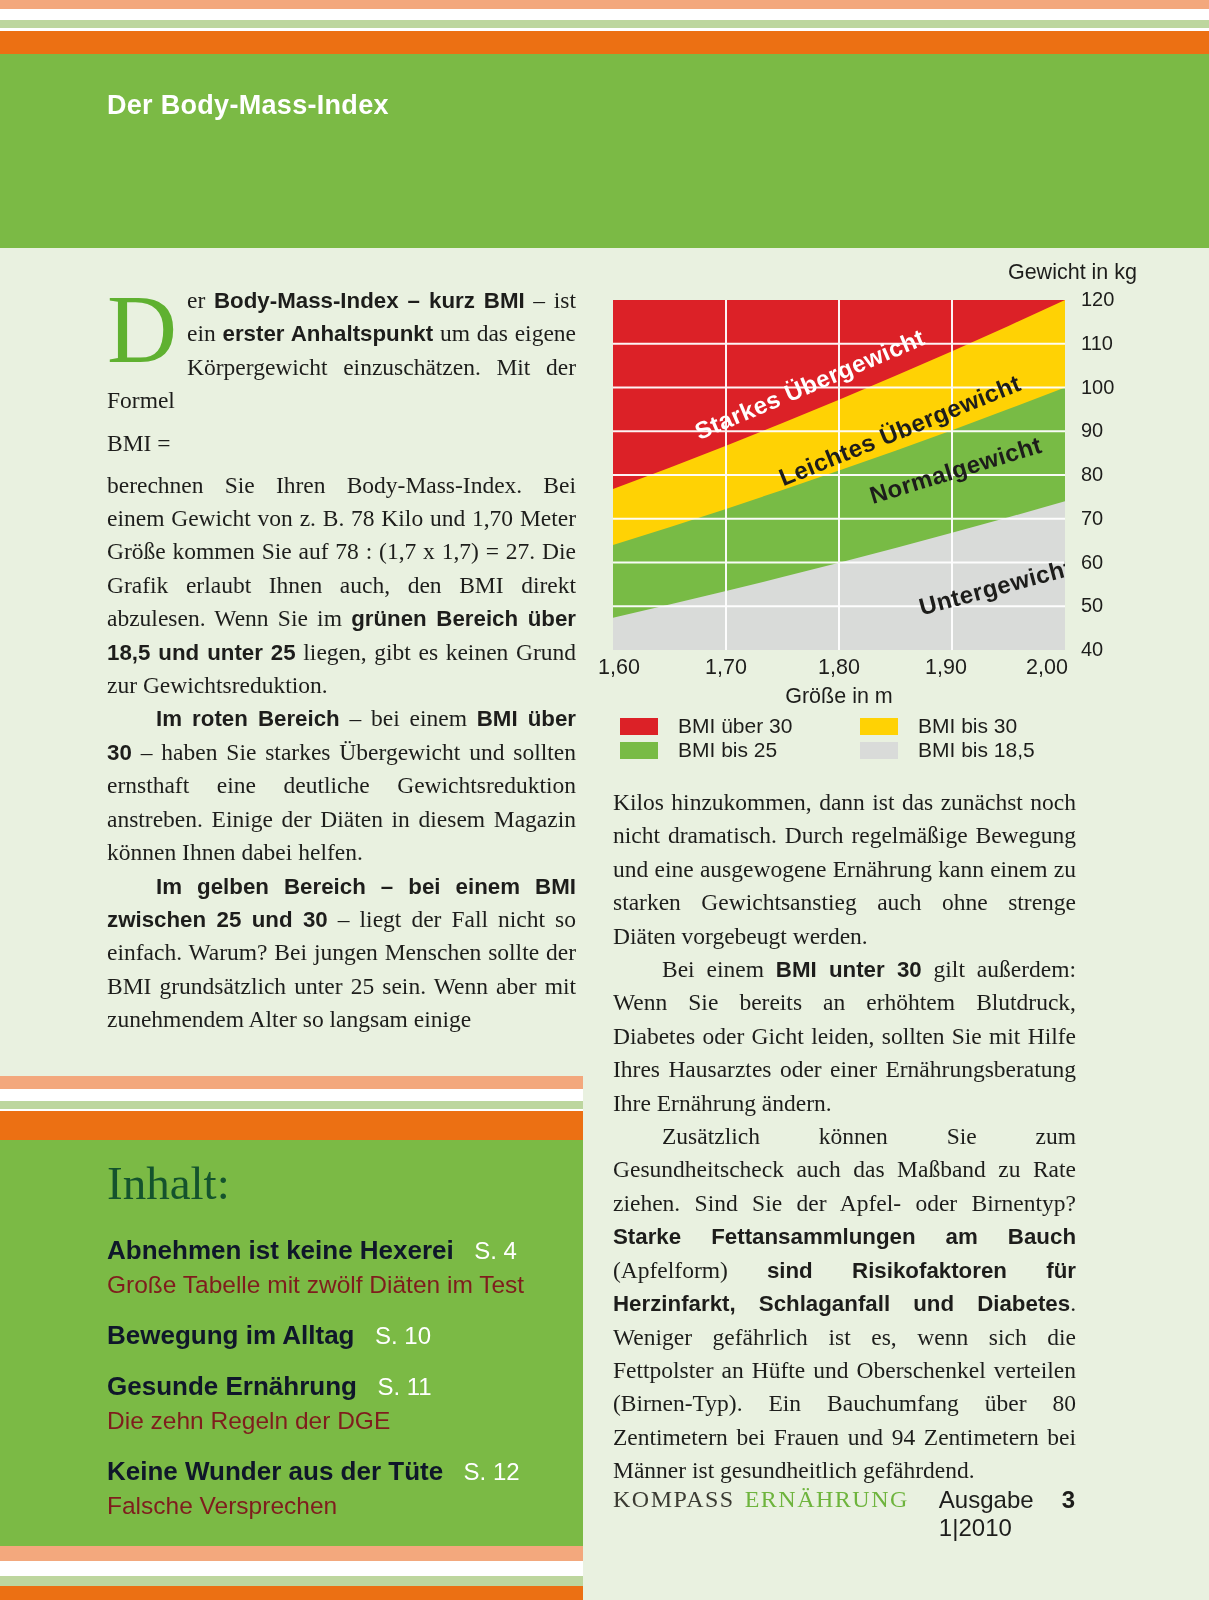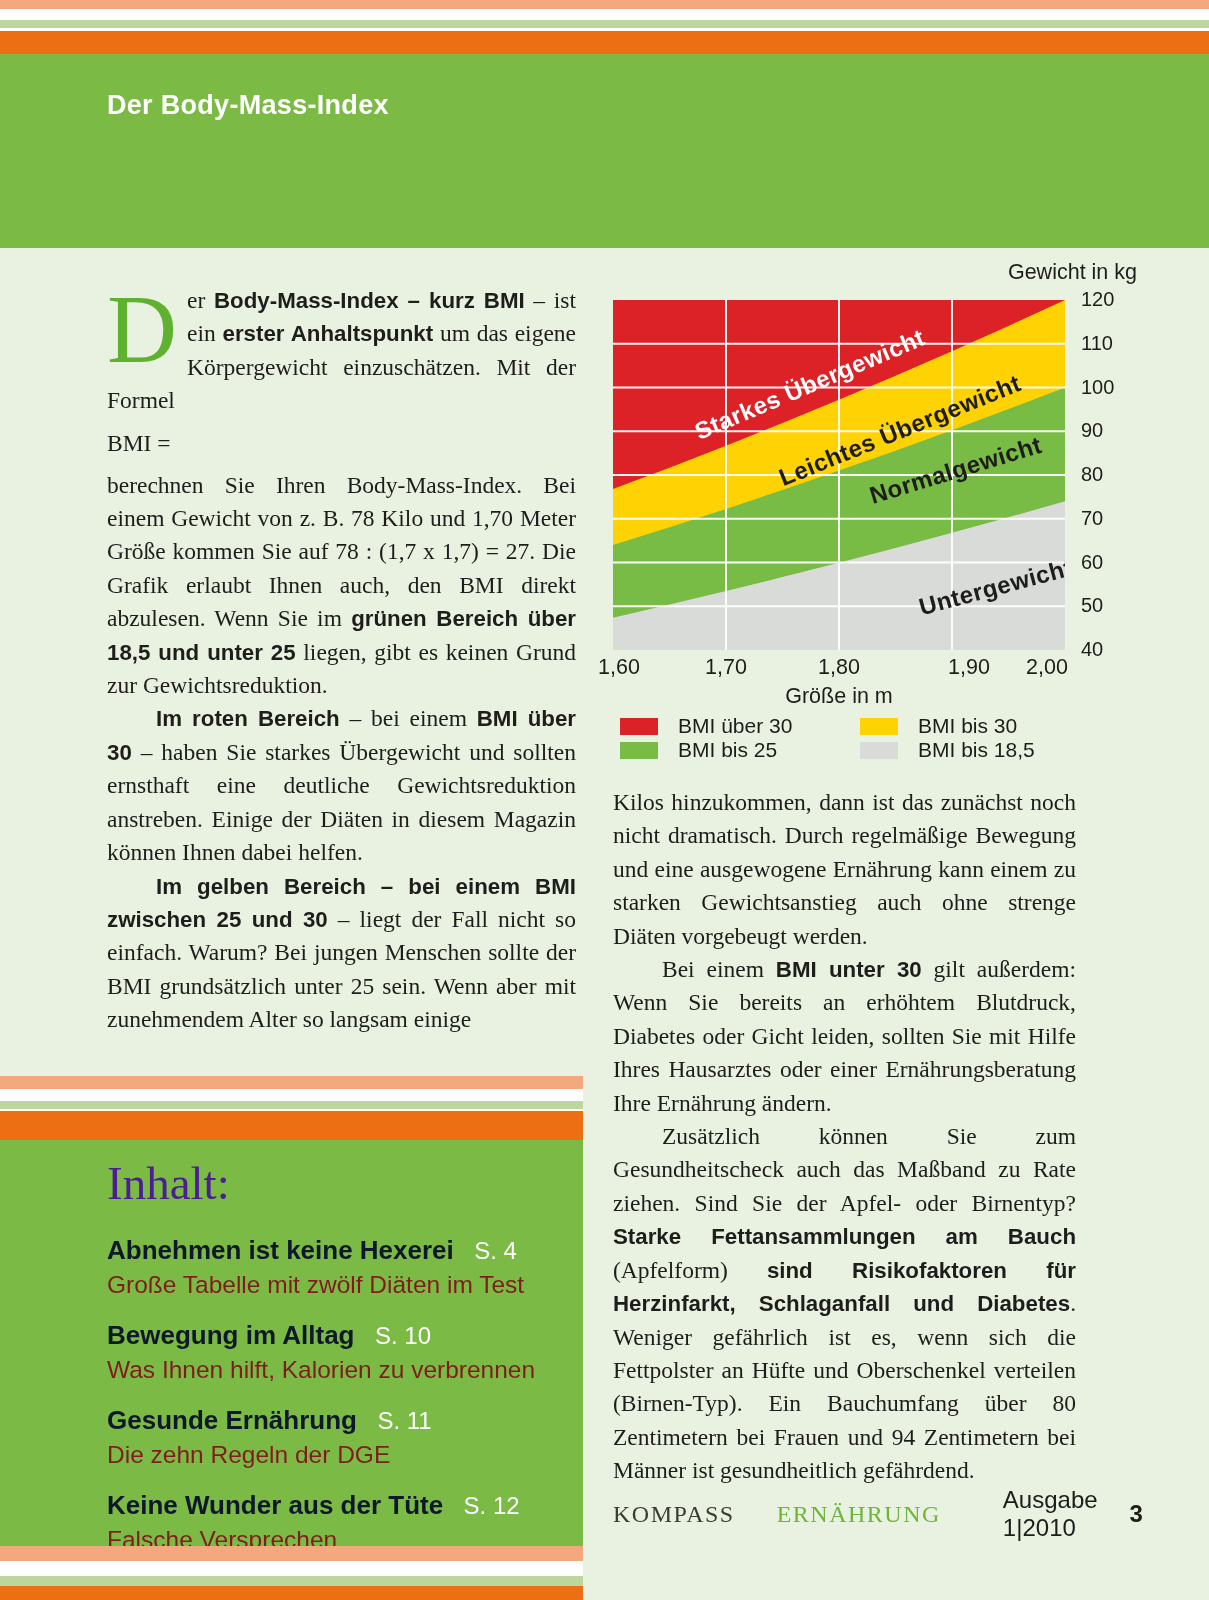--- a/index.html
+++ b/index.html
@@ -43,28 +43,28 @@
   .lg-item{position:absolute;display:flex;align-items:center;}
   .lg-swatch{width:38px;height:17px;flex:0 0 auto;}
   .sw-red{background:#dc2127;} .sw-yellow{background:#ffd204;}
   .sw-green{background:#78bb45;} .sw-gray{background:#d9dbd9;}
   .lg-label{margin-left:20px;font-size:21px;white-space:nowrap;}
   .zone-label{font-family:"Liberation Sans",sans-serif;font-weight:700;font-size:24px;letter-spacing:.5px;}
 
   
   .inhalt{position:absolute;top:1140px;left:0;width:583px;height:406px;background:#7bba45;
           box-sizing:border-box;padding:16px 30px 0 107px;}
-  .inhalt-heading{font-family:"Liberation Serif",serif;font-weight:400;font-size:47px;color:#4c1d95;margin:0 0 24px 0;}
+  .inhalt-heading{font-family:"Liberation Serif",serif;font-weight:400;font-size:47px;color:#14532d;margin:0 0 24px 0;}
   .toc-entry{margin-bottom:18px;font-family:"Liberation Sans",sans-serif;}
   .toc-title{font-weight:700;font-size:26px;color:#0f172a;line-height:33px;}
   .toc-page{font-weight:400;font-size:24px;color:#ffffff;margin-left:16px;}
   .toc-sub{font-size:24.5px;color:#7f1d1d;line-height:32px;margin-top:2px;}
 
   
-  .footer{position:absolute;left:613px;top:1486px;width:462px;display:flex;align-items:center;font-size:24px;gap:32px;}
+  .footer{position:absolute;left:613px;top:1486px;width:462px;display:flex;align-items:flex-start;font-size:24px;}
   .f-kompass{font-family:"Liberation Serif",serif;letter-spacing:1.5px;color:#3b3b33;}
   .f-section{font-family:"Liberation Serif",serif;letter-spacing:1.5px;color:#6eb43d;margin-left:10px;}
   .f-issue{font-family:"Liberation Sans",sans-serif;margin-left:30px;color:#1d1d1b;}
   .f-page{font-family:"Liberation Sans",sans-serif;font-weight:700;margin-left:auto;}
 </style>
 </head>
 <body>
 
 <div class="page">
 
@@ -128,21 +128,21 @@
     <span class="ytick" style="top:161.25px;">90</span>
     <span class="ytick" style="top:205px;">80</span>
     <span class="ytick" style="top:248.75px;">70</span>
     <span class="ytick" style="top:292.5px;">60</span>
     <span class="ytick" style="top:336.25px;">50</span>
     <span class="ytick" style="top:380px;">40</span>
 
     <span class="xtick" style="left:6px;">1,60</span>
     <span class="xtick" style="left:113px;">1,70</span>
     <span class="xtick" style="left:226px;">1,80</span>
-    <span class="xtick" style="left:356px;">1,90</span>
+    <span class="xtick" style="left:333px;">1,90</span>
     <span class="xtick" style="left:434px;text-align:center;">2,00</span>
 
     <div class="xaxis-label">Größe in m</div>
 
     <div class="legend">
       <div class="lg-item" style="left:7px;top:0;">
         <span class="lg-swatch sw-red"></span>
         <span class="lg-label">BMI über 30</span>
       </div>
       <div class="lg-item" style="left:247px;top:0;">
@@ -181,21 +181,20 @@
   <div class="inhalt">
     <h2 class="inhalt-heading">Inhalt:</h2>
     <div class="toc-entry">
       <span class="toc-title">Abnehmen ist keine Hexerei</span>
       <span class="toc-page">S. 4</span>
       <div class="toc-sub">Große Tabelle mit zwölf Diäten im Test</div>
     </div>
     <div class="toc-entry">
       <span class="toc-title">Bewegung im Alltag</span>
       <span class="toc-page">S. 10</span>
-      <div class="toc-sub">Was Ihnen hilft, Kalorien zu verbrennen</div>
     </div>
     <div class="toc-entry">
       <span class="toc-title">Gesunde Ernährung</span>
       <span class="toc-page">S. 11</span>
       <div class="toc-sub">Die zehn Regeln der DGE</div>
     </div>
     <div class="toc-entry">
       <span class="toc-title">Keine Wunder aus der Tüte</span>
       <span class="toc-page">S. 12</span>
       <div class="toc-sub">Falsche Versprechen</div>

